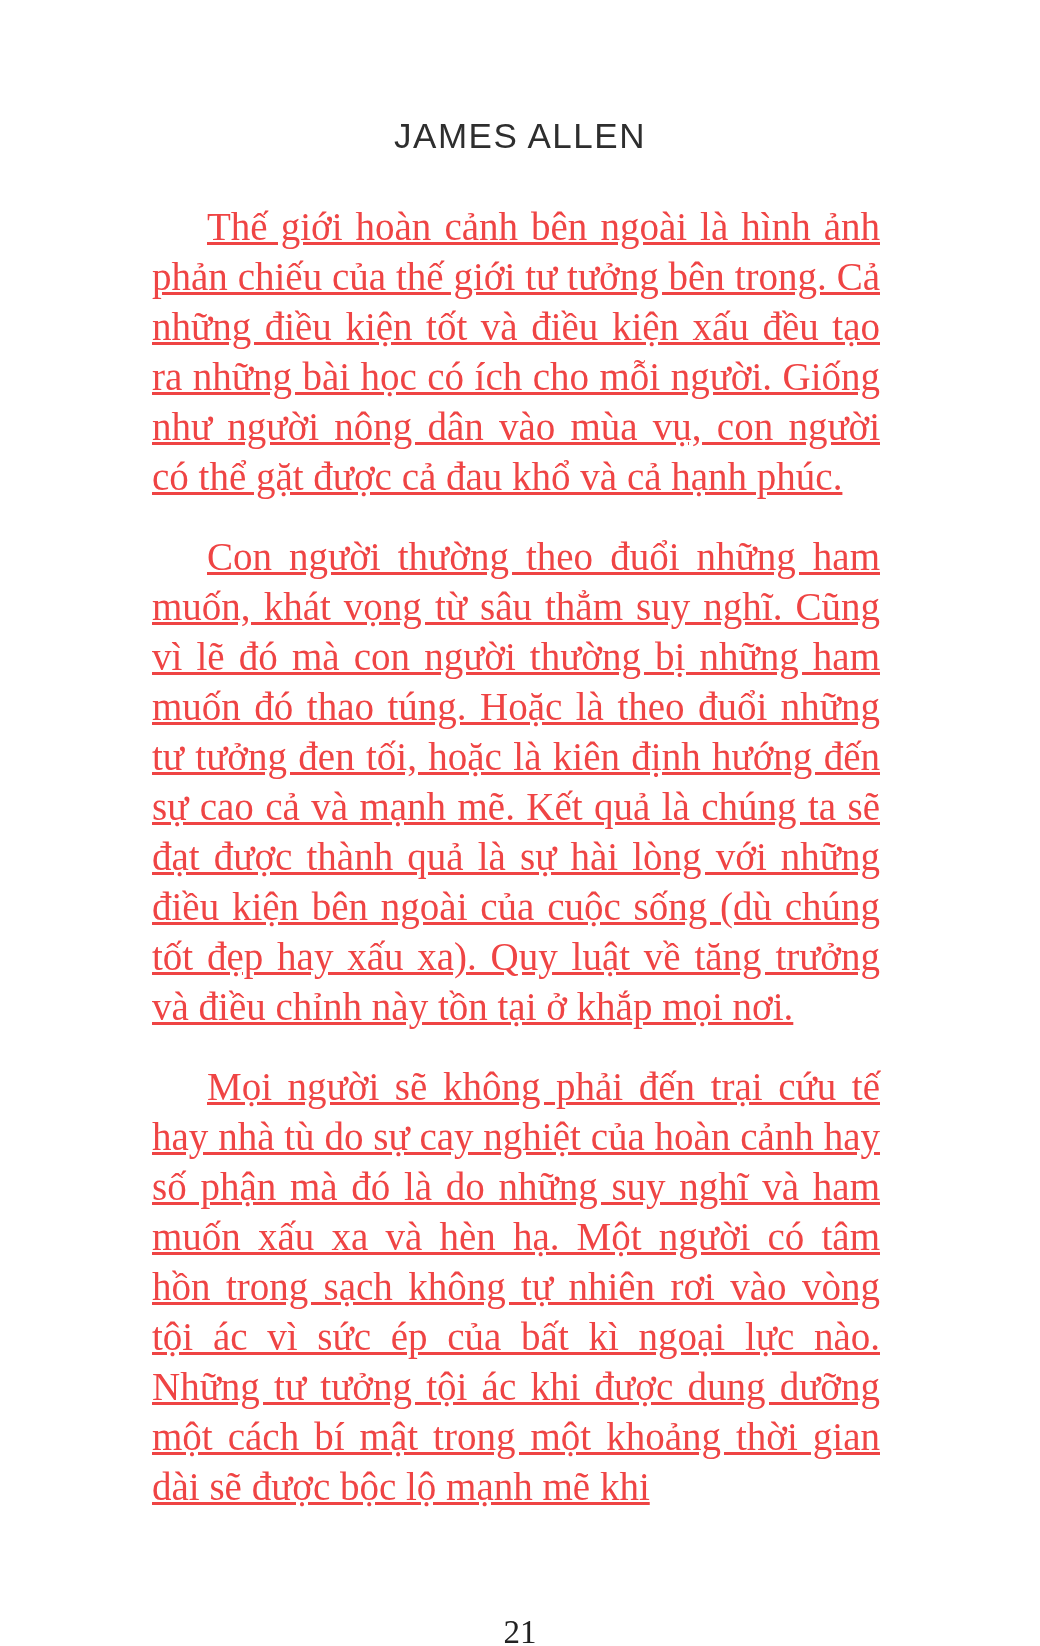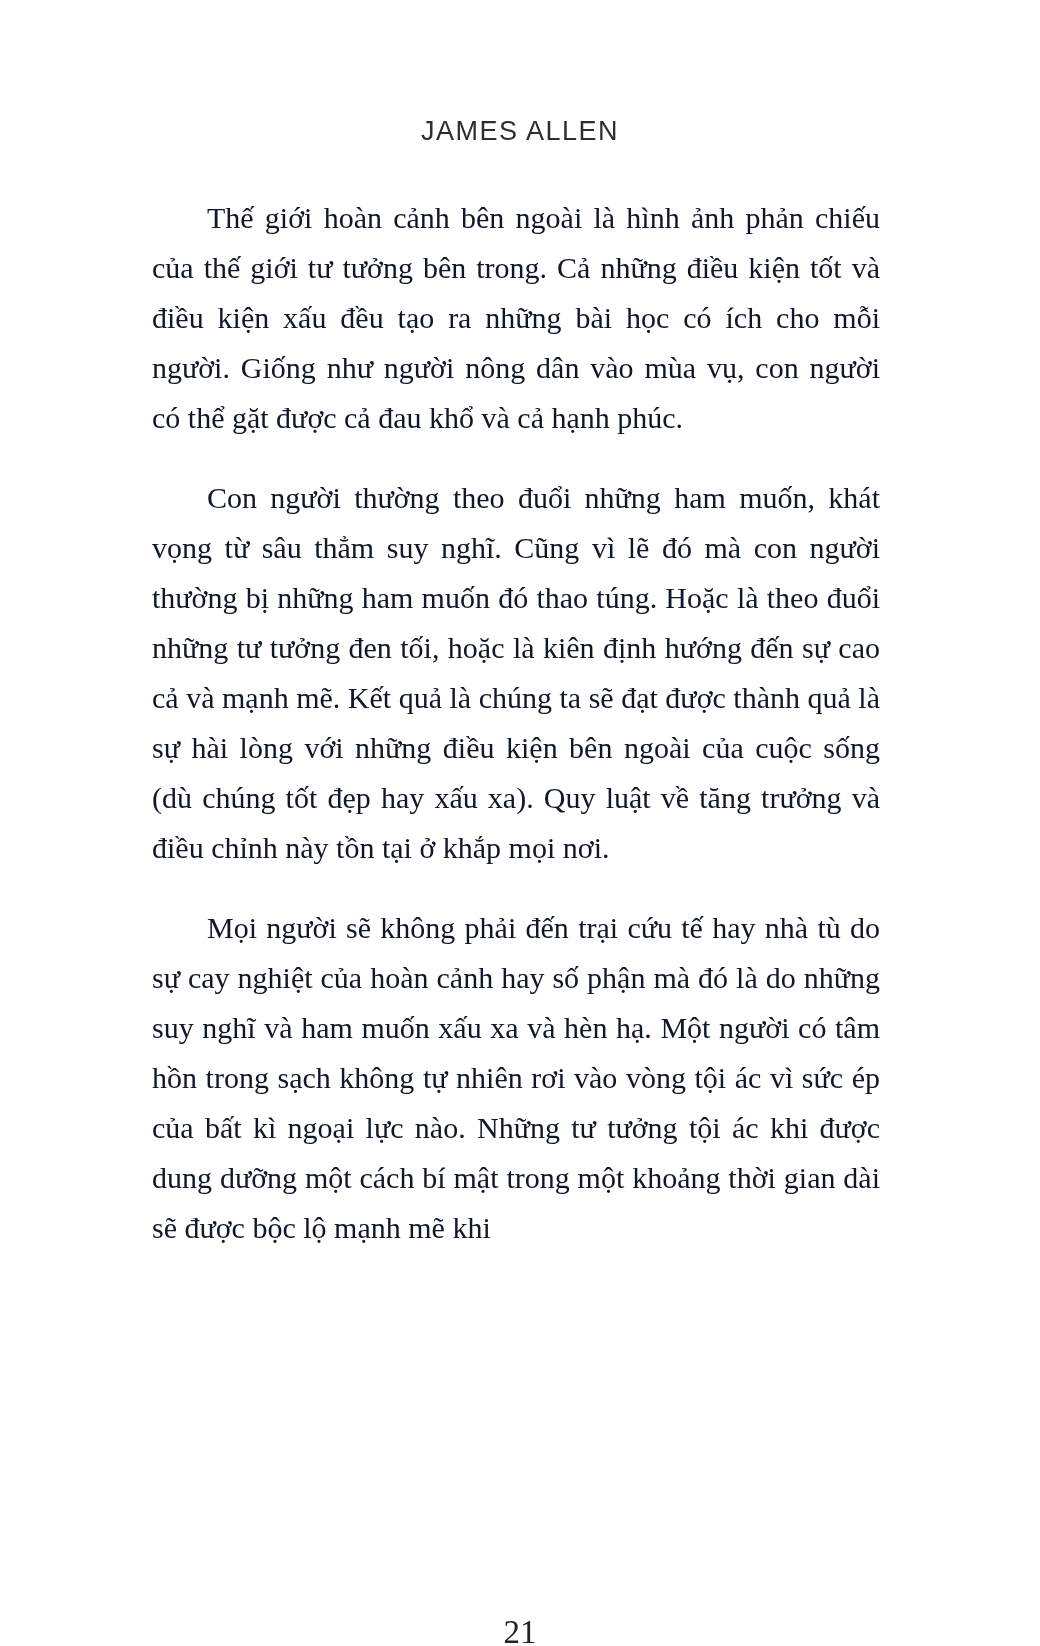--- a/index.html
+++ b/index.html
@@ -17,36 +17,37 @@
   }
   .book-page {
     position: relative;
     width: 1040px;
     height: 1646px;
   }
   .running-header {
     margin-top: 116px;
     text-align: center;
     font-family: "Liberation Sans", "DejaVu Sans", sans-serif;
-    font-size: 27px;
+    font-size: 35px;
     font-weight: 400;
     letter-spacing: 1.5px;
     color: #2e2e2e;
   }
   .page-body {
     margin: 46px 0 0 152px;
     width: 728px;
   }
   .page-body p {
     margin: 0 0 30px 0;
-    font-size: 30px;
+    font-size: 39px;
     line-height: 50px;
     text-align: justify;
     text-indent: 55px;
-    color: #0f172a;
+    color: #ef4444;
+    text-decoration: underline;
   }
   .page-number {
     position: absolute;
     top: 1498px;
     left: 0;
     width: 100%;
     text-align: center;
     font-size: 33px;
     color: #222222;
   }

